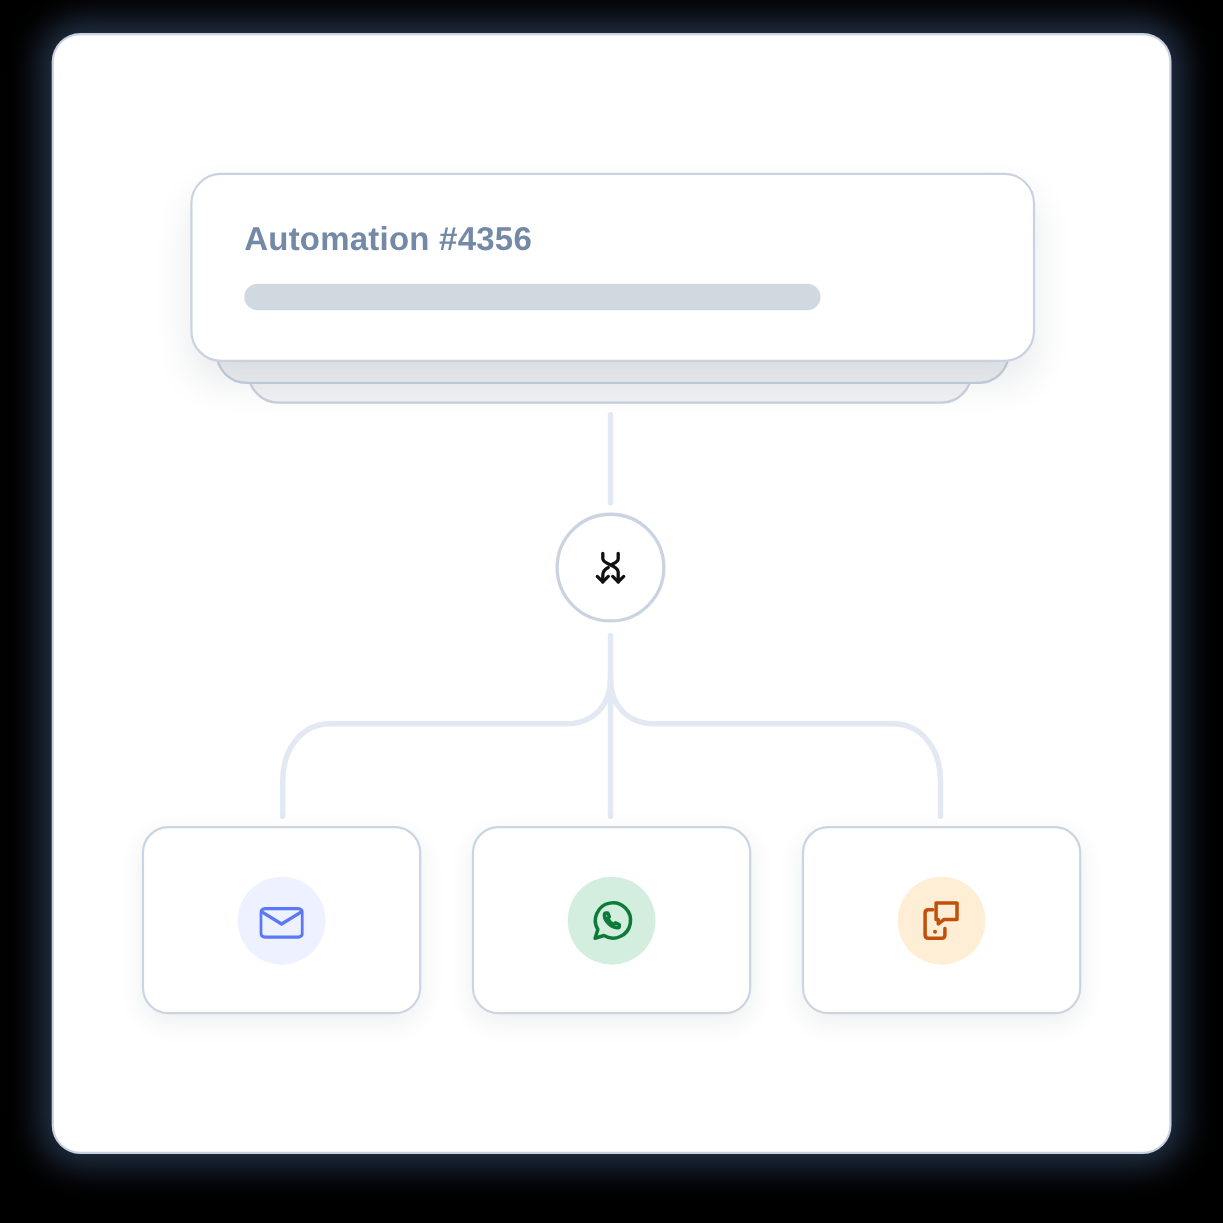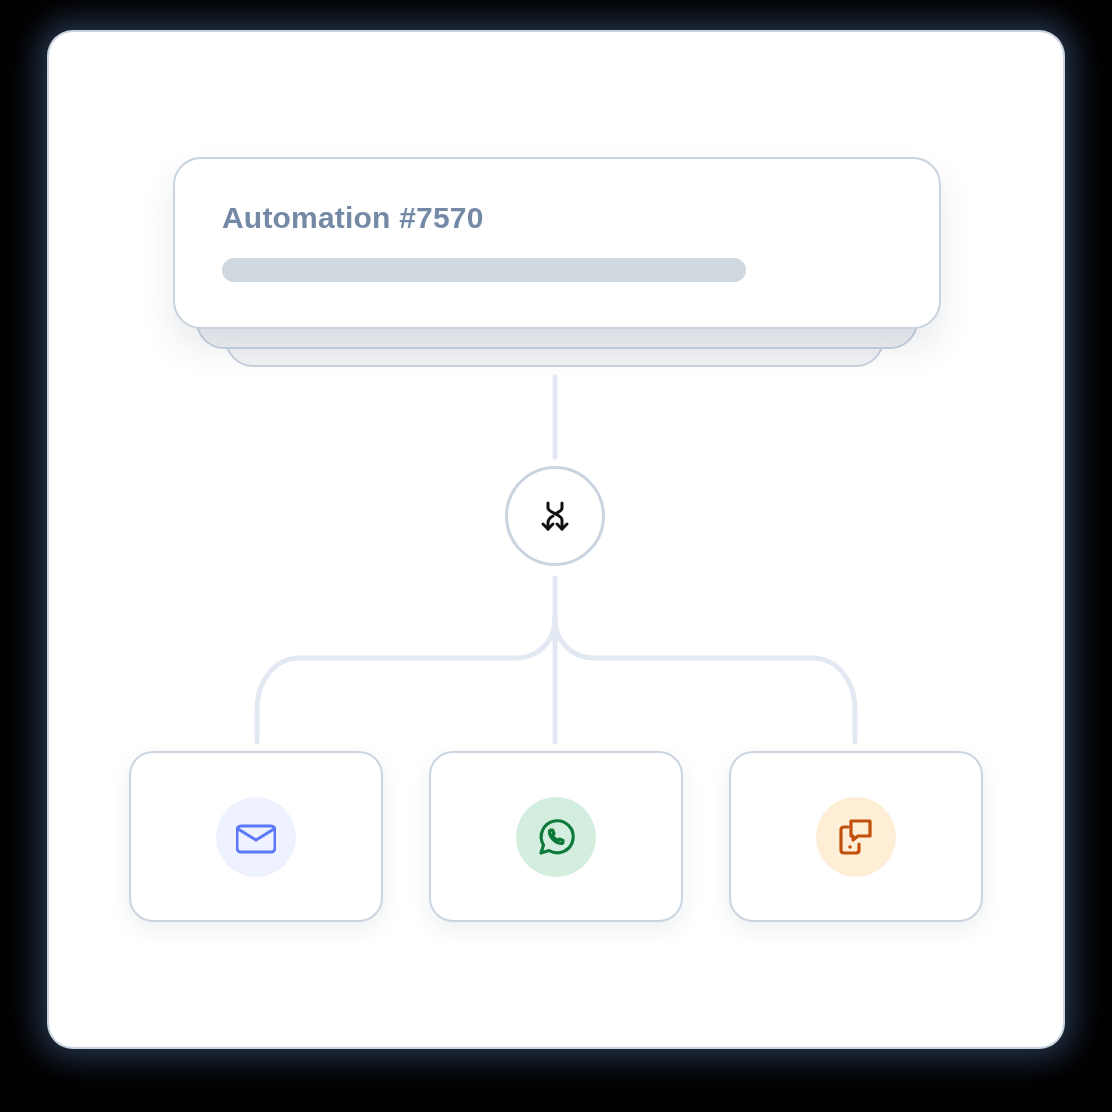--- a/index.html
+++ b/index.html
@@ -115,21 +115,21 @@
 <body>
 
 <div class="stage">
 
   <div class="outer-card"></div>
 
   <div class="stack-card stack-3"></div>
   <div class="stack-card stack-2"></div>
 
   <div class="main-card">
-    <div class="main-title">Automation #7570</div>
+    <div class="main-title">Automation #4356</div>
     <div class="progress-bar"></div>
   </div>
 
   <svg class="connectors" viewBox="0 0 1112 1112">
     <g fill="none" stroke="#e3e9f2" stroke-width="5" stroke-linecap="round">
 
       <line x1="555" y1="377" x2="555" y2="457"></line>
 
       <line x1="555" y1="578" x2="555" y2="742"></line>
 

